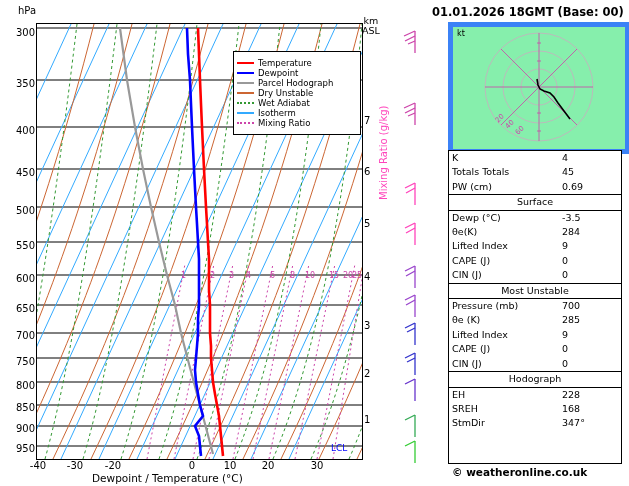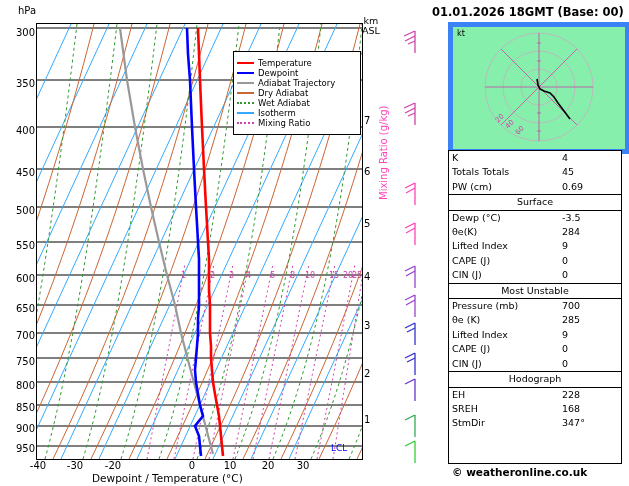--- a/index.html
+++ b/index.html
@@ -78,21 +78,21 @@
     <div class="kmlab" style="top:368px;">2</div>
     <div class="kmlab" style="top:414px;">1</div>
 
     <div class="xlab" style="left:21px;">-40</div>
     <div class="xlab" style="left:58px;">-30</div>
     <div class="xlab" style="left:96px;">-20</div>
     <div class="xlab" style="left:134px;margin-top:36px;">-10</div>
     <div class="xlab" style="left:175px;">0</div>
     <div class="xlab" style="left:213px;">10</div>
     <div class="xlab" style="left:251px;">20</div>
-    <div class="xlab" style="left:286px;">30</div>
+    <div class="xlab" style="left:300px;">30</div>
 
     <div id="xaxis-title">Dewpoint / Temperature (°C)</div>
     <div id="mixing-title">Mixing Ratio (g/kg)</div>
 
     <div id="plot">
       <svg width="325" height="435" viewBox="0 0 325 435">
         <defs>
           <clipPath id="clip">
               <rect x="0" y="0" width="325" height="435"></rect>
             </clipPath>
@@ -202,25 +202,25 @@
         <div class="row">
           <div class="sw" style="border-top-color:#ff0000;"></div>
           <div class="lb">Temperature</div>
         </div>
         <div class="row">
           <div class="sw" style="border-top-color:#0000ff;"></div>
           <div class="lb">Dewpoint</div>
         </div>
         <div class="row">
           <div class="sw" style="border-top-color:#999999;"></div>
-          <div class="lb">Adiabat Trajectory</div>
+          <div class="lb">Parcel Hodograph</div>
         </div>
         <div class="row">
           <div class="sw" style="border-top-color:#cc6633;"></div>
-          <div class="lb">Dry Adiabat</div>
+          <div class="lb">Dry Unstable</div>
         </div>
         <div class="row">
           <div class="sw dash" style="border-top-color:#339933;"></div>
           <div class="lb">Wet Adiabat</div>
         </div>
         <div class="row">
           <div class="sw" style="border-top-color:#33aaff;"></div>
           <div class="lb">Isotherm</div>
         </div>
         <div class="row">

